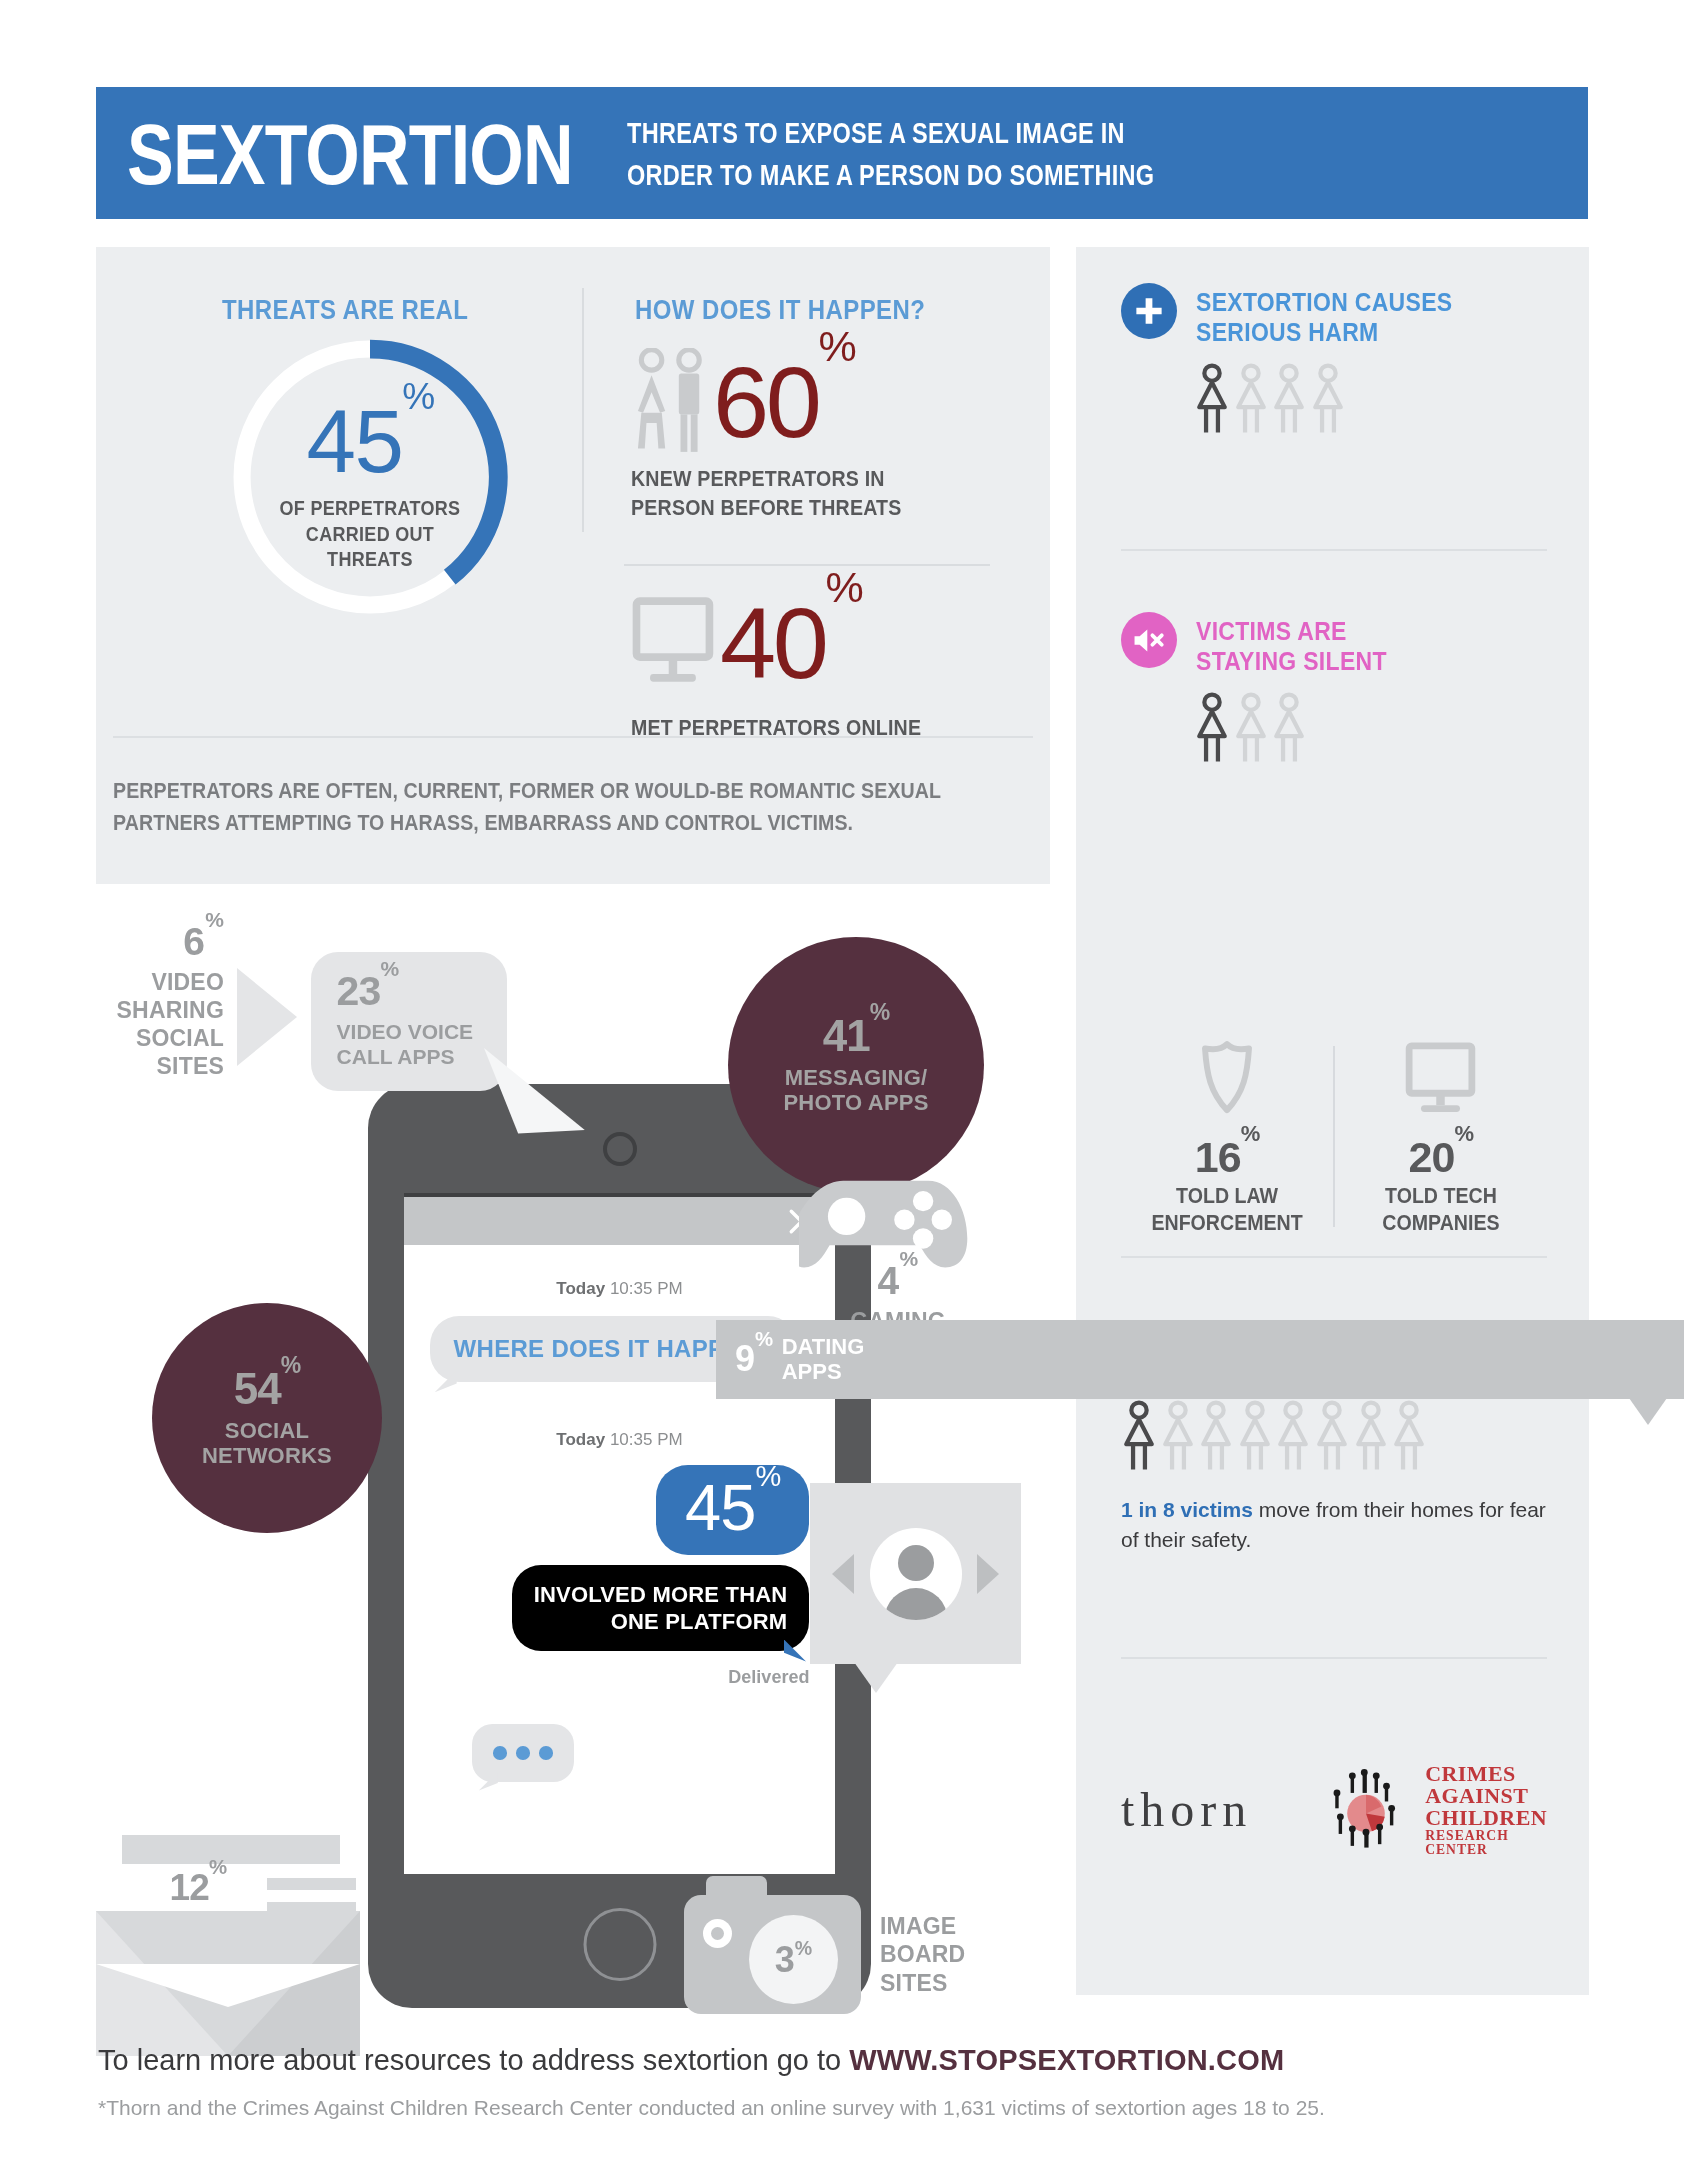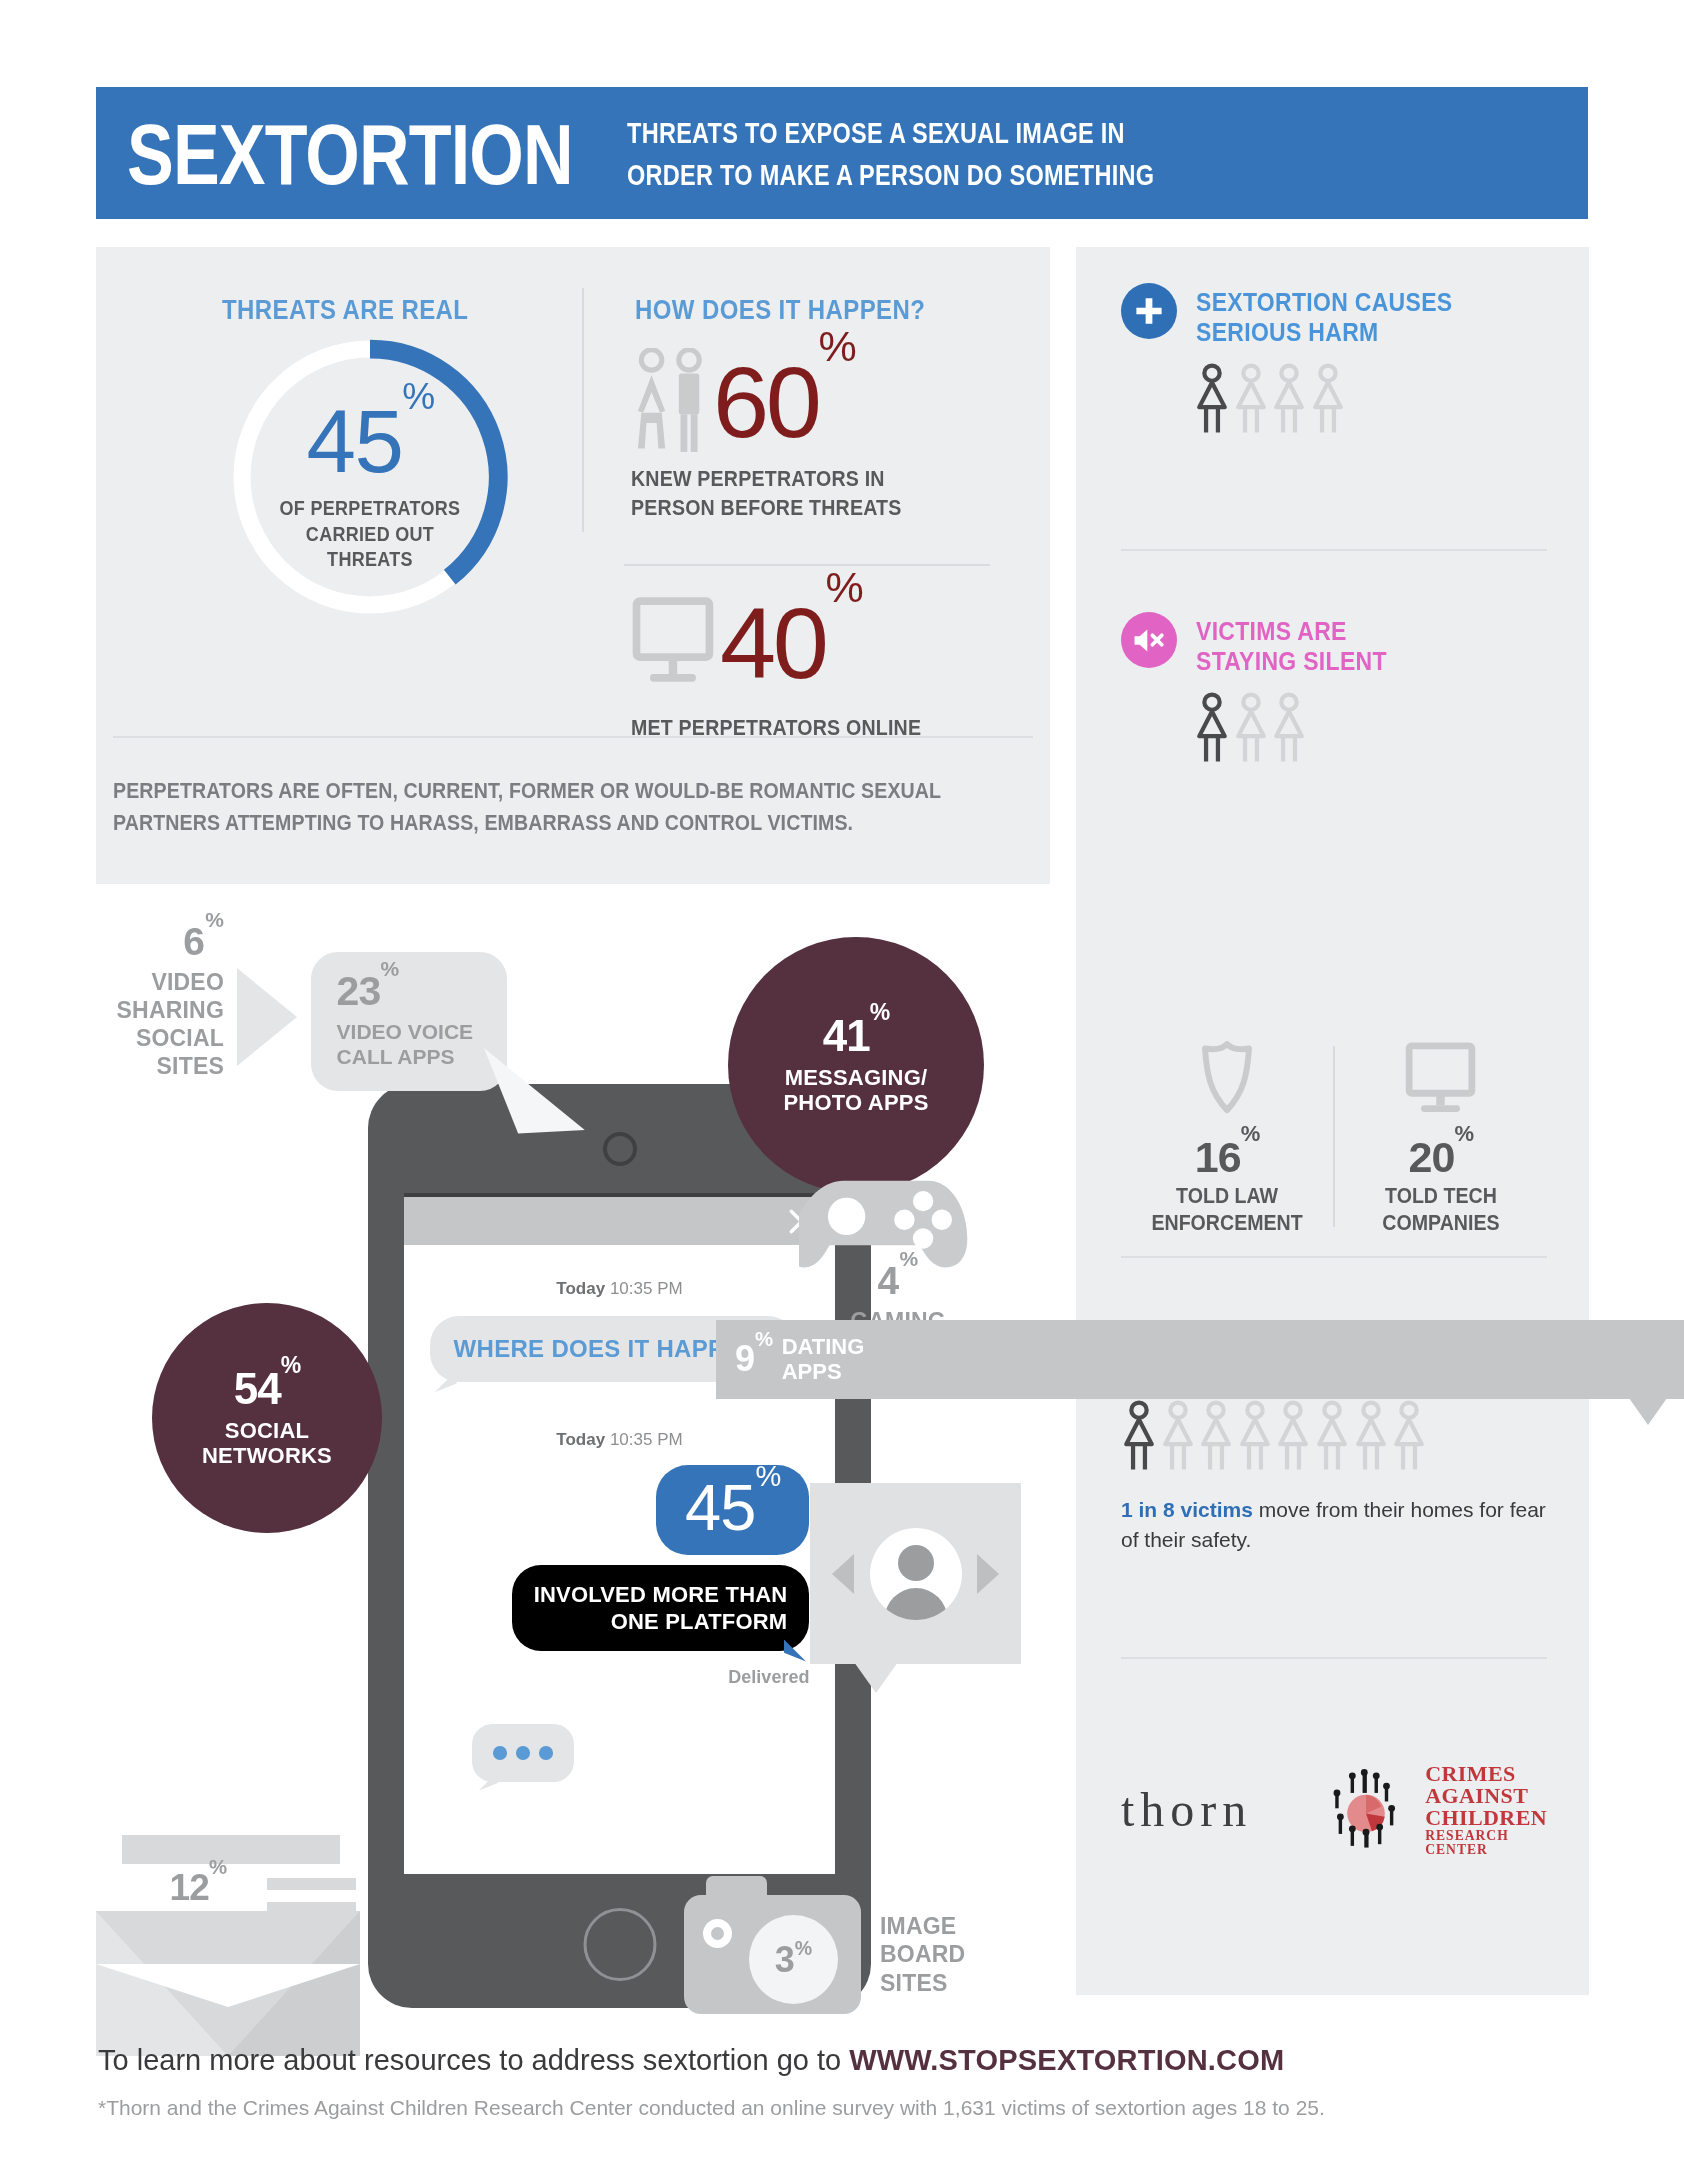--- a/index.html
+++ b/index.html
@@ -294,21 +294,21 @@
   .callout { position: absolute; }
   .label-grey {
     color: #9b9d9f; font-weight: 700; line-height: 1.22;
     letter-spacing: 0.2px;
   }
   .maroon-circle {
     border-radius: 50%;
     background: #55303f;
     display: flex; flex-direction: column;
     align-items: center; justify-content: center;
-    color: #ffffff; text-align: center;
+    color: #a3a3a3; text-align: center;
   }
   .mc-num { font-size: 44px; font-weight: 700; line-height: 1; letter-spacing: -0.9px; }
   .mc-num sup { font-size: 23px; position: relative; top: -15.3px; font-weight: 700; }
   .mc-cap { font-size: 22px; font-weight: 700; line-height: 1.16; margin-top: 6.8px; letter-spacing: 0.2px; }
 
   .grey-bubble {
     background: #e4e5e7; border-radius: 27px;
     padding: 19px 25.6px 22px 25.6px;
     color: #9b9d9f;
   }

